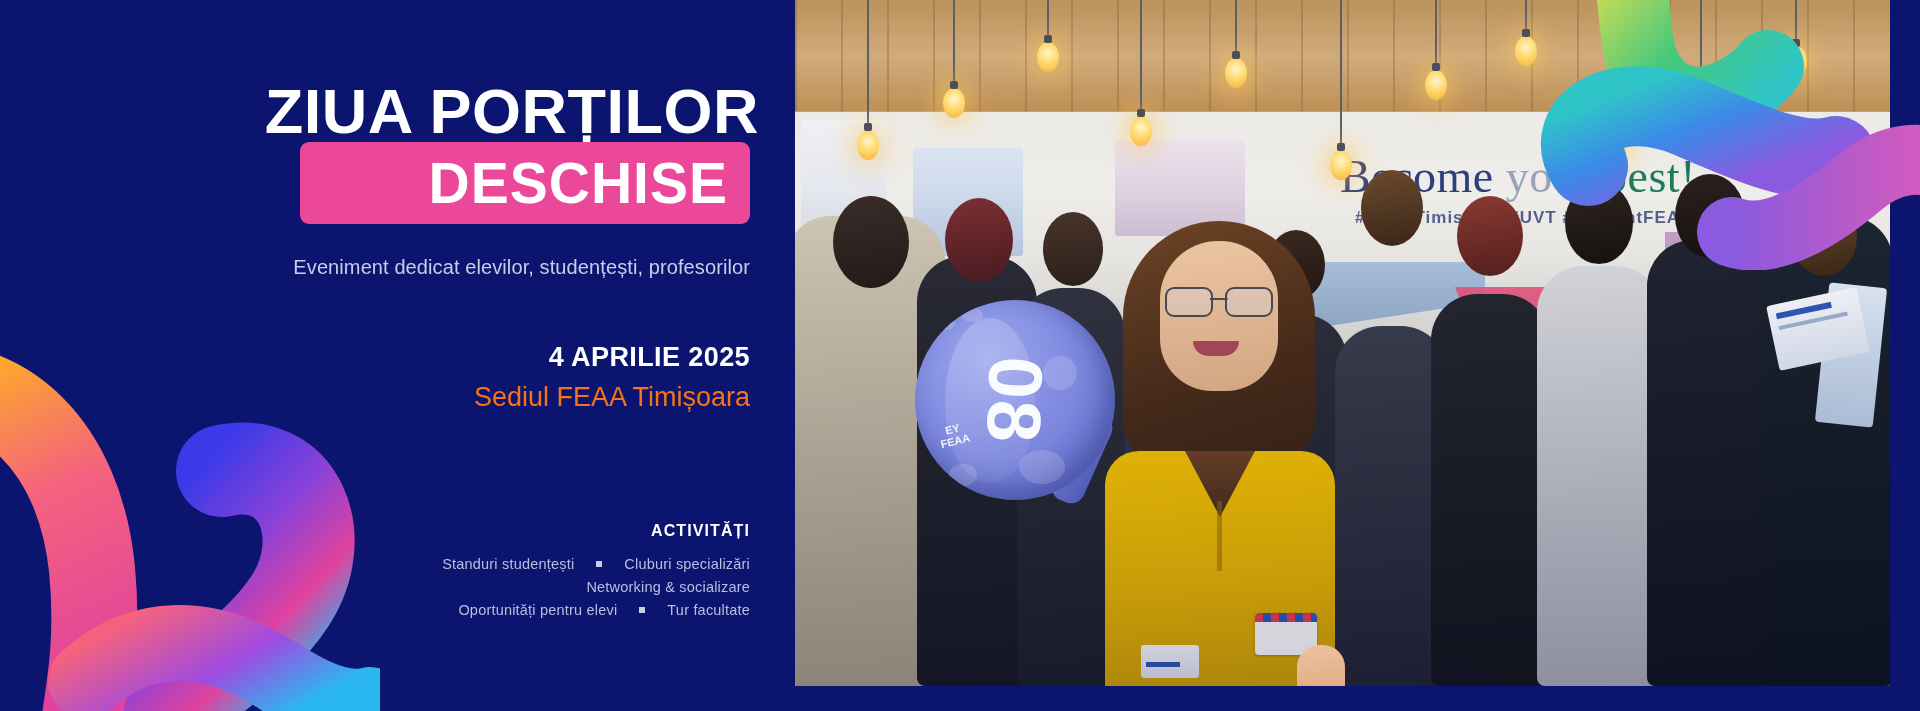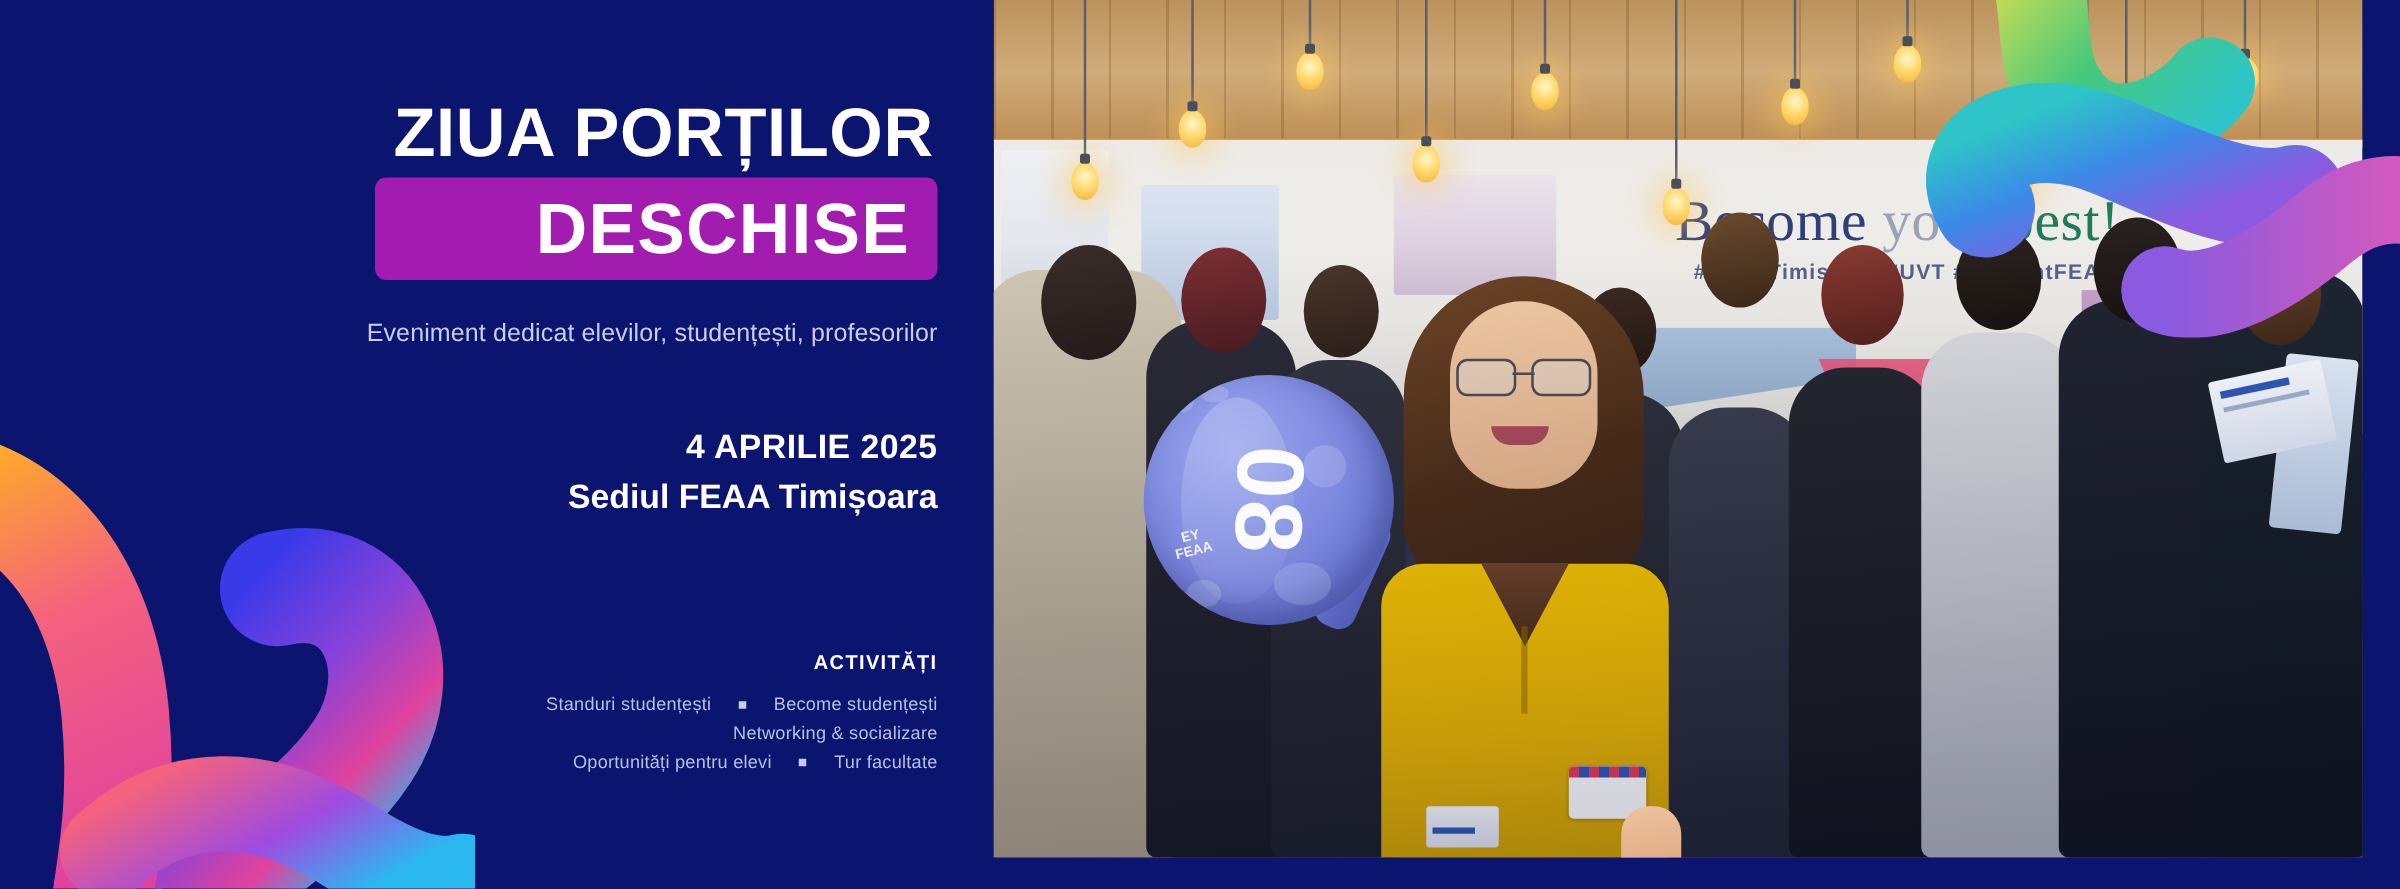--- a/index.html
+++ b/index.html
@@ -25,38 +25,38 @@
     position: absolute;
     left: 0;
     top: 0;
     width: 795px;
     height: 711px;
     z-index: 6;
   }
 
   .headline {
     position: absolute;
-    right: 48px;
+    right: 36px;
     top: 78px;
-    font-size: 55px;
+    font-size: 63px;
     font-weight: bold;
     letter-spacing: 0.5px;
     color: #ffffff;
     text-align: right;
     line-height: 1.05;
     white-space: nowrap;
   }
 
   .headline-box {
     position: absolute;
     right: 45px;
     top: 142px;
     width: 450px;
     height: 82px;
-    background: #a21caf;
+    background: #ec4899;
     border-radius: 9px;
   }
   .headline-box-text {
     position: absolute;
     right: 22px;
     top: 50%;
     transform: translateY(-50%);
     font-size: 57px;
     font-weight: bold;
     color: #ffffff;
@@ -84,22 +84,22 @@
     color: #ffffff;
     letter-spacing: 0.4px;
     text-align: right;
     white-space: nowrap;
   }
   .event-place {
     position: absolute;
     right: 45px;
     top: 382px;
     font-size: 27px;
-    font-weight: bold;
-    color: #ffffff;
+    font-weight: normal;
+    color: #f97316;
     text-align: right;
     white-space: nowrap;
   }
 
   .activities {
     position: absolute;
     right: 45px;
     top: 522px;
     text-align: right;
     width: 520px;
@@ -527,21 +527,21 @@
 
     <div class="event-date">4 APRILIE 2025</div>
     <div class="event-place">Sediul FEAA Timișoara</div>
 
     <div class="activities">
       <div class="activities-title">ACTIVITĂȚI</div>
 
       <div class="act-row">
         <span class="act-item">Standuri studențești</span>
         <span class="act-sep"></span>
-        <span class="act-item">Become studențești</span>
+        <span class="act-item">Cluburi specializări</span>
       </div>
 
       <div class="act-row">
         <span class="act-item">Networking &amp; socializare</span>
       </div>
 
       <div class="act-row">
         <span class="act-item">Oportunități pentru elevi</span>
         <span class="act-sep"></span>
         <span class="act-item">Tur facultate</span>

